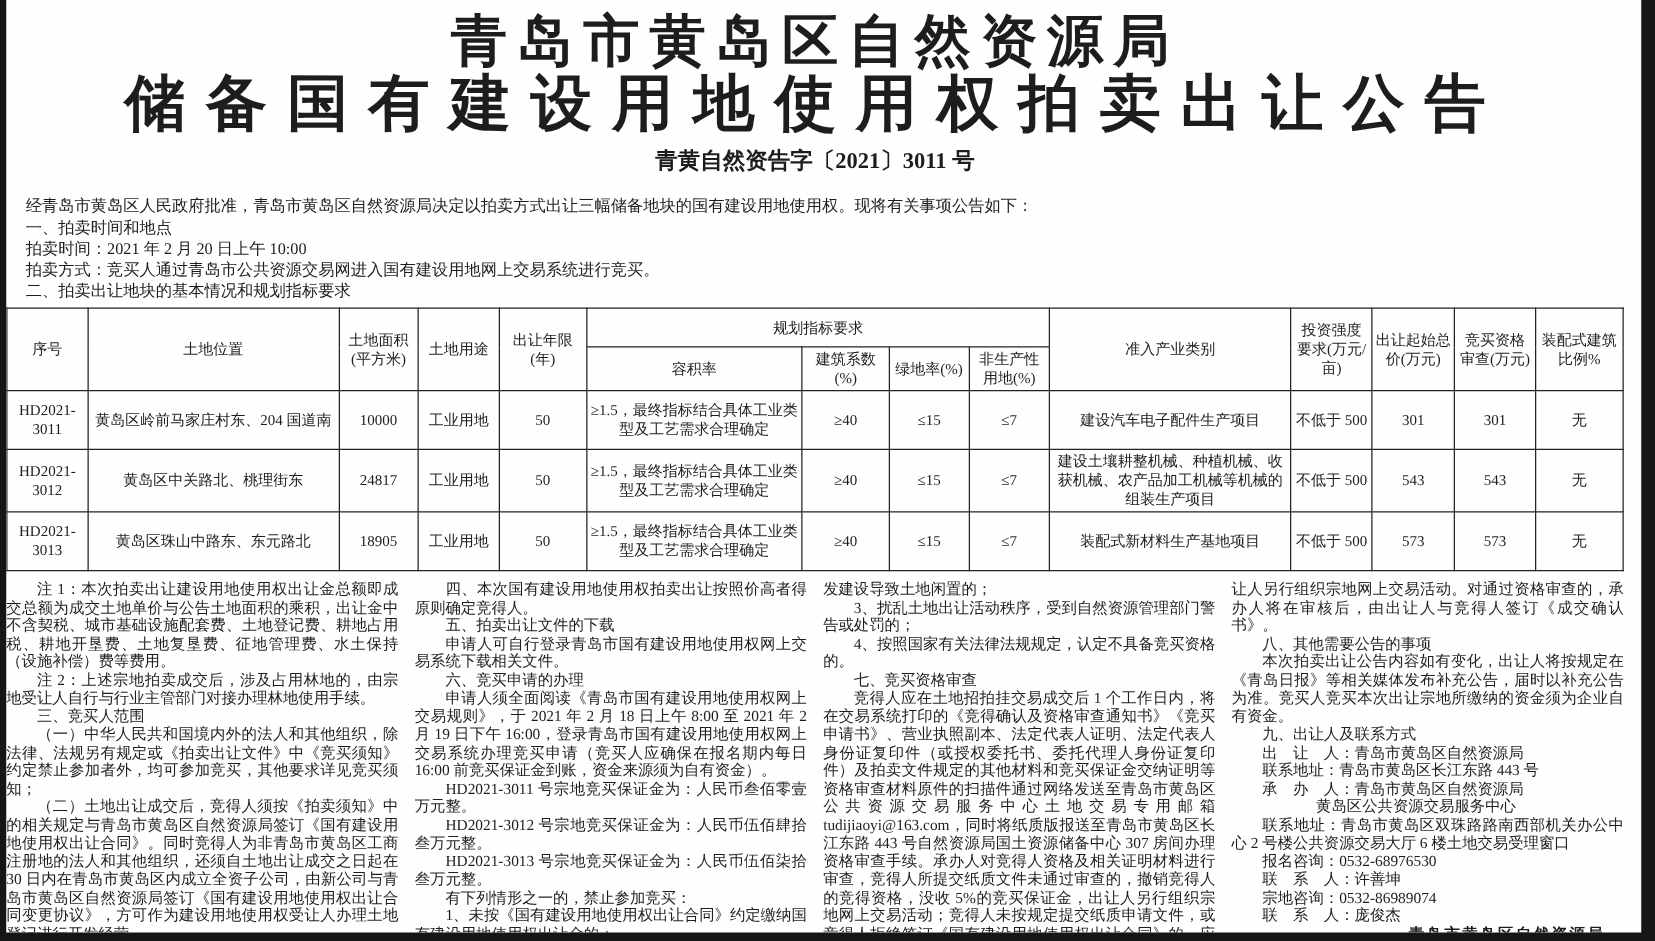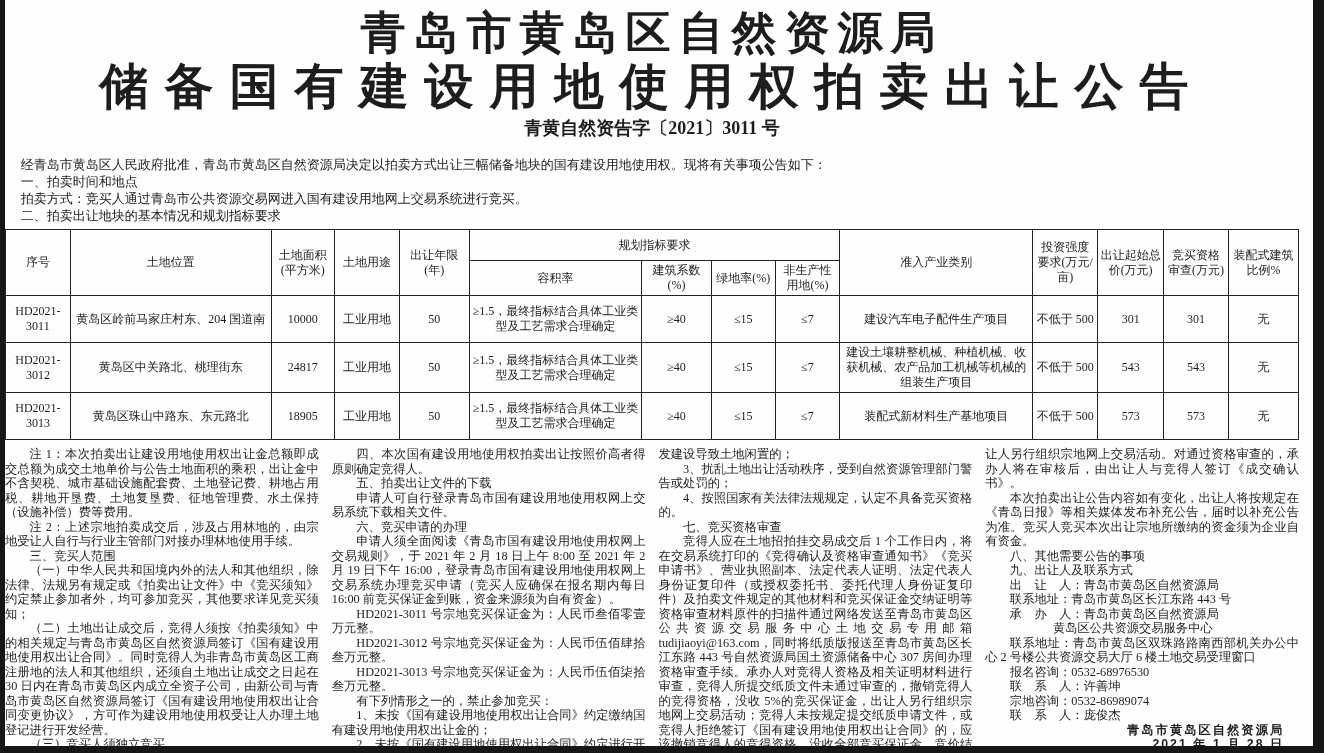--- a/index.html
+++ b/index.html
@@ -5,21 +5,21 @@
   html,body{margin:0;padding:0;}
   body{background:#111;width:1324px;height:753px;position:relative;
        font-family:"Liberation Serif","DejaVu Serif",serif;color:#1d1d1b;}
   .stage{position:absolute;inset:0;background:#161616;}
   .content{position:absolute;left:5px;right:11px;top:0;bottom:7px;background:#fefefe;
            box-sizing:border-box;padding:6px 14px 2px 0;overflow:hidden;}
   
   .title-block{text-align:center;}
   .t1{font-family:"Liberation Sans","DejaVu Sans",sans-serif;font-weight:900;
       font-size:45px;line-height:1.1;letter-spacing:8px;margin:2px 0 0 0;}
-  .t2{font-family:Liberation Sans, sans-serif;font-weight:900;
+  .t2{font-family:Liberation Mono, monospace;font-weight:900;
       font-size:49px;line-height:1.1;letter-spacing:16px;margin:2px 0 0 0;white-space:nowrap;}
   .doc-no{font-size:18px;font-weight:700;margin:3px 0 5px 0;}
   
   .intro{font-size:13px;line-height:17px;margin:16px 0 5px 4px;}
   .intro p{margin:0;text-indent:0.9em;}
   
   table{width:100%;border-collapse:collapse;table-layout:fixed;font-size:12px;line-height:15px;}
   th,td{border:1px solid #222;text-align:center;vertical-align:middle;padding:2px 2px;
         overflow:hidden;font-weight:normal;}
   thead th{height:26px;}
@@ -42,20 +42,21 @@
 
     <div class="title-block">
       <h1 class="t1">青岛市黄岛区自然资源局</h1>
       <h1 class="t2">储备国有建设用地使用权拍卖出让公告</h1>
       <div class="doc-no">青黄自然资告字〔2021〕3011 号</div>
     </div>
 
     <div class="intro">
       <p>经青岛市黄岛区人民政府批准，青岛市黄岛区自然资源局决定以拍卖方式出让三幅储备地块的国有建设用地使用权。现将有关事项公告如下：</p>
       <p>一、拍卖时间和地点</p>
+      <p>拍卖时间：2021 年 2 月 20 日上午 10:00</p>
       <p>拍卖方式：竞买人通过青岛市公共资源交易网进入国有建设用地网上交易系统进行竞买。</p>
       <p>二、拍卖出让地块的基本情况和规划指标要求</p>
     </div>
 
     <table>
       <colgroup>
         <col style="width:5%">
           <col style="width:15.5%">
           <col style="width:4.9%">
           <col style="width:5%">
@@ -167,22 +168,22 @@
       </div>
       <div class="col">
         <p class="cont">发建设导致土地闲置的；</p>
         <p>3、扰乱土地出让活动秩序，受到自然资源管理部门警告或处罚的；</p>
         <p>4、按照国家有关法律法规规定，认定不具备竞买资格的。</p>
         <p>七、竞买资格审查</p>
         <p>竞得人应在土地招拍挂交易成交后 1 个工作日内，将在交易系统打印的《竞得确认及资格审查通知书》《竞买申请书》、营业执照副本、法定代表人证明、法定代表人身份证复印件（或授权委托书、委托代理人身份证复印件）及拍卖文件规定的其他材料和竞买保证金交纳证明等资格审查材料原件的扫描件通过网络发送至青岛市黄岛区公共资源交易服务中心土地交易专用邮箱 tudijiaoyi@163.com，同时将纸质版报送至青岛市黄岛区长江东路 443 号自然资源局国土资源储备中心 307 房间办理资格审查手续。承办人对竞得人资格及相关证明材料进行审查，竞得人所提交纸质文件未通过审查的，撤销竞得人的竞得资格，没收 5%的竞买保证金，出让人另行组织宗地网上交易活动；竞得人未按规定提交纸质申请文件，或竞得人拒绝签订《国有建设用地使用权出让合同》的，应该撤销竞得人的竞得资格，没收全部竞买保证金。竞价结果无效，出</p>
       </div>
       <div class="col">
         <p class="cont">让人另行组织宗地网上交易活动。对通过资格审查的，承办人将在审核后，由出让人与竞得人签订《成交确认书》。</p>
+        <p>八、其他需要公告的事项</p>
         <p>本次拍卖出让公告内容如有变化，出让人将按规定在《青岛日报》等相关媒体发布补充公告，届时以补充公告为准。竞买人竞买本次出让宗地所缴纳的资金须为企业自有资金。</p>
-        <p>八、其他需要公告的事项</p>
         <p>九、出让人及联系方式</p>
         <p>出　让　人：青岛市黄岛区自然资源局</p>
         <p>联系地址：青岛市黄岛区长江东路 443 号</p>
         <p>承　办　人：青岛市黄岛区自然资源局</p>
         <p class="ctr-ind">黄岛区公共资源交易服务中心</p>
         <p>联系地址：青岛市黄岛区双珠路路南西部机关办公中心 2 号楼公共资源交易大厅 6 楼土地交易受理窗口</p>
         <p>报名咨询：0532-68976530</p>
         <p>联　系　人：许善坤</p>
         <p>宗地咨询：0532-86989074</p>
         <p>联　系　人：庞俊杰</p>

